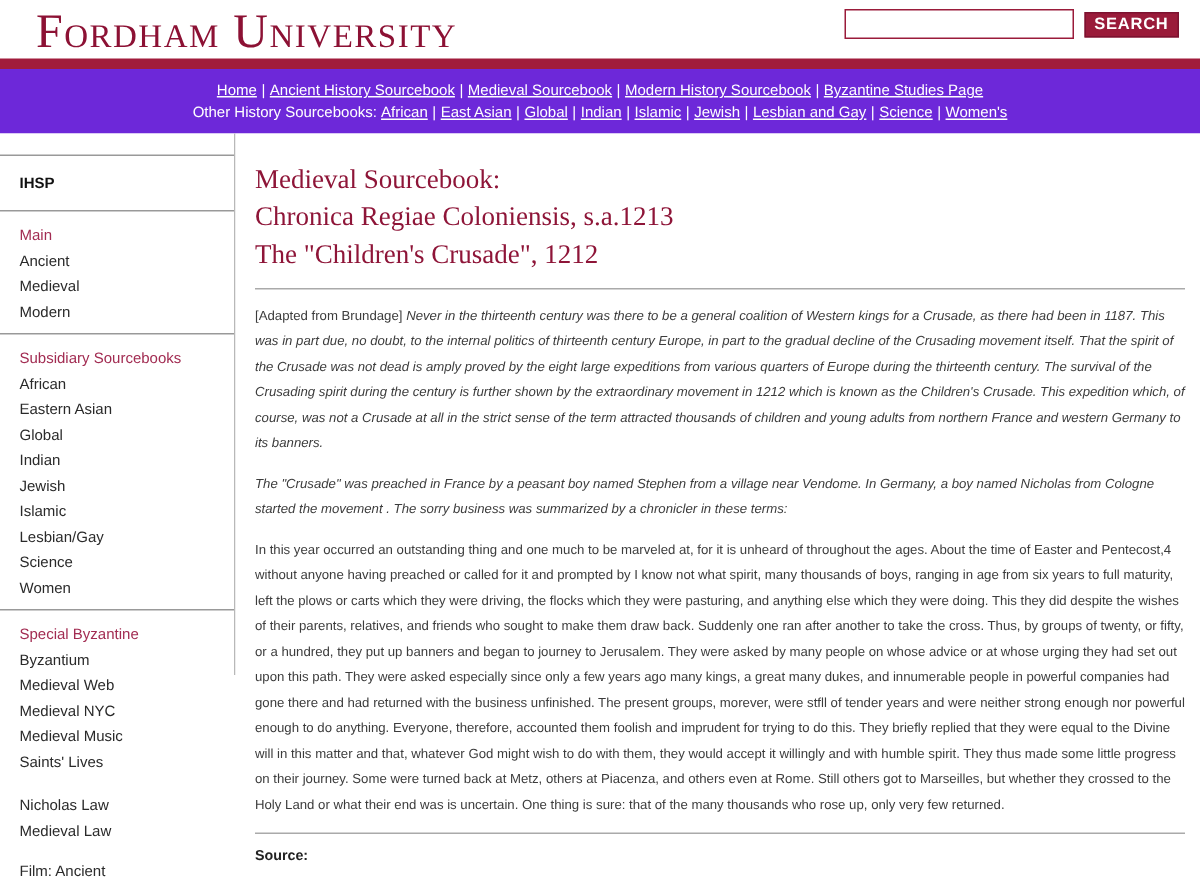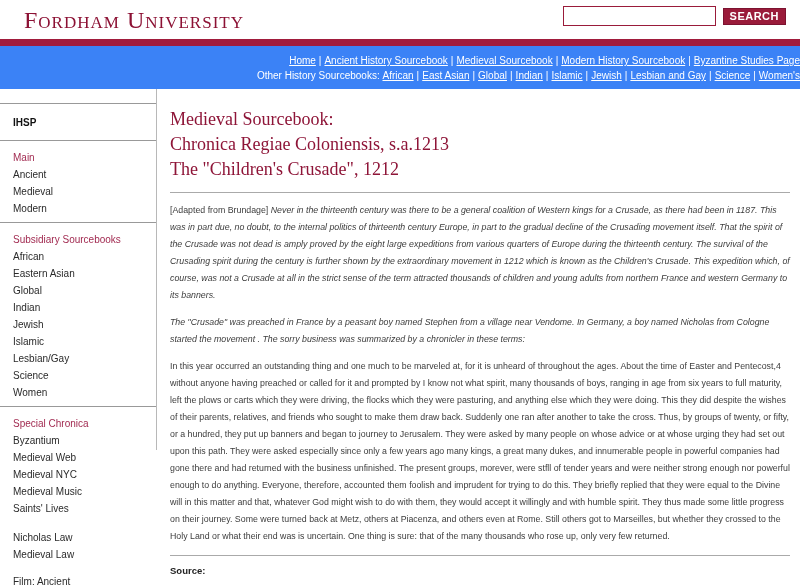--- a/index.html
+++ b/index.html
@@ -6,40 +6,40 @@
   html, body { width: 800px; height: 588px; overflow: hidden; background: #fff; }
   body { font-family: "Liberation Sans", "DejaVu Sans", sans-serif; color: #3c3c3c; }
 
   
   .site-header {
     display: flex; justify-content: space-between; align-items: flex-start;
     height: 39px; padding: 5px 14px 0 24px; background: #fff;
   }
   .wordmark {
     font-family: "Liberation Serif", "DejaVu Serif", serif;
-    font-variant: small-caps; font-size: 24px; line-height: 30px;
+    font-variant: small-caps; font-size: 32px; line-height: 30px;
     color: #8c1134; letter-spacing: 1px; cursor: pointer; white-space: nowrap;
   }
   .searchbar { display: flex; align-items: flex-start; margin-top: 1px; justify-content: space-between; }
   .search-input {
     width: 153px; height: 20px; border: 1px solid #9a1b3a; background: #fff;
     font-size: 11px; padding: 0 4px; outline: none;
   }
   .search-btn {
     margin-left: 7px; margin-top: 2px; background: #9a1b3a; color: #fff;
     border: 1px solid #7c1230; font-weight: bold; font-size: 11px;
     letter-spacing: 0.5px; padding: 1px 6px 2px; cursor: pointer;
     font-family: "Liberation Sans", "DejaVu Sans", sans-serif;
   }
 
   .maroon-strip { height: 7px; background: #a11c3c; }
 
   
   .top-nav {
-    height: 43px; background: #3b82f6; text-align: right;
+    height: 43px; background: #6d28d9; text-align: center;
     font-size: 10px; color: #fff; padding-top: 7px; line-height: 15px;
   }
   .top-nav a { color: #fff; text-decoration: underline; cursor: pointer; }
   .top-nav .sep { color: #fff; padding: 0 3px; }
   .nav-plain-label { color: #fff; }
 
   
   .body-wrap { display: flex; height: 361px; }
 
   .sidebar {
@@ -106,21 +106,21 @@
       <a class="side-link">Global</a>
       <a class="side-link">Indian</a>
       <a class="side-link">Jewish</a>
       <a class="side-link">Islamic</a>
       <a class="side-link">Lesbian/Gay</a>
       <a class="side-link">Science</a>
       <a class="side-link">Women</a>
     </div>
     <hr class="side-rule">
     <div class="side-section">
-      <div class="side-heading">Special Chronica</div>
+      <div class="side-heading">Special Byzantine</div>
       <a class="side-link">Byzantium</a>
       <a class="side-link">Medieval Web</a>
       <a class="side-link">Medieval NYC</a>
       <a class="side-link">Medieval Music</a>
       <a class="side-link">Saints' Lives</a>
     </div>
     <div class="side-group">
       <a class="side-link">Nicholas Law</a>
       <a class="side-link">Medieval Law</a>
     </div>

